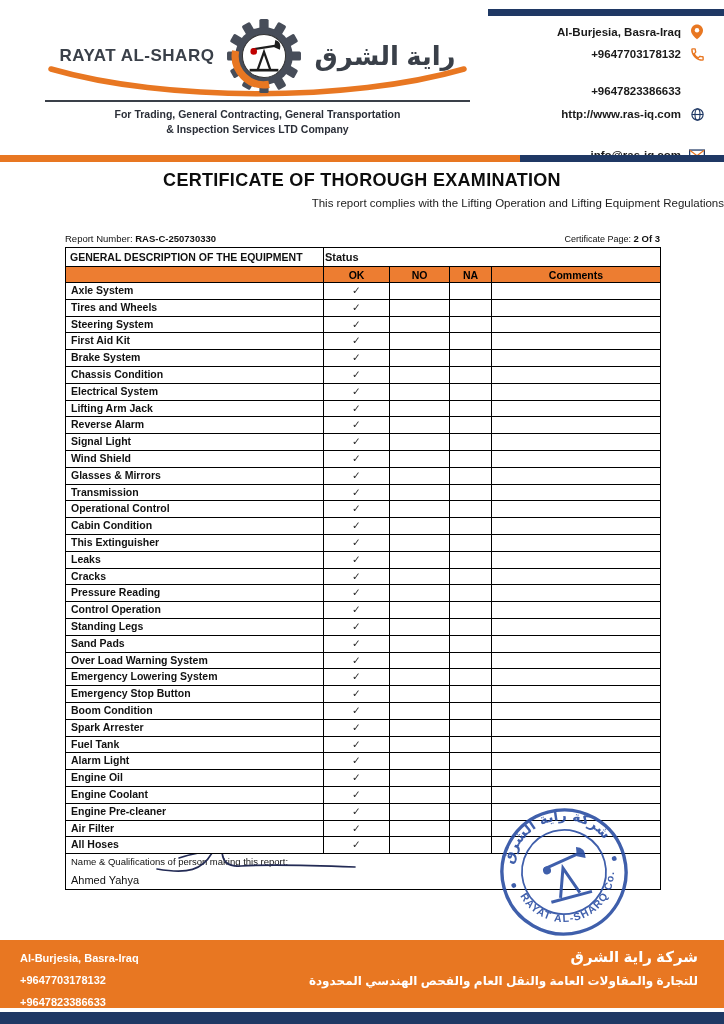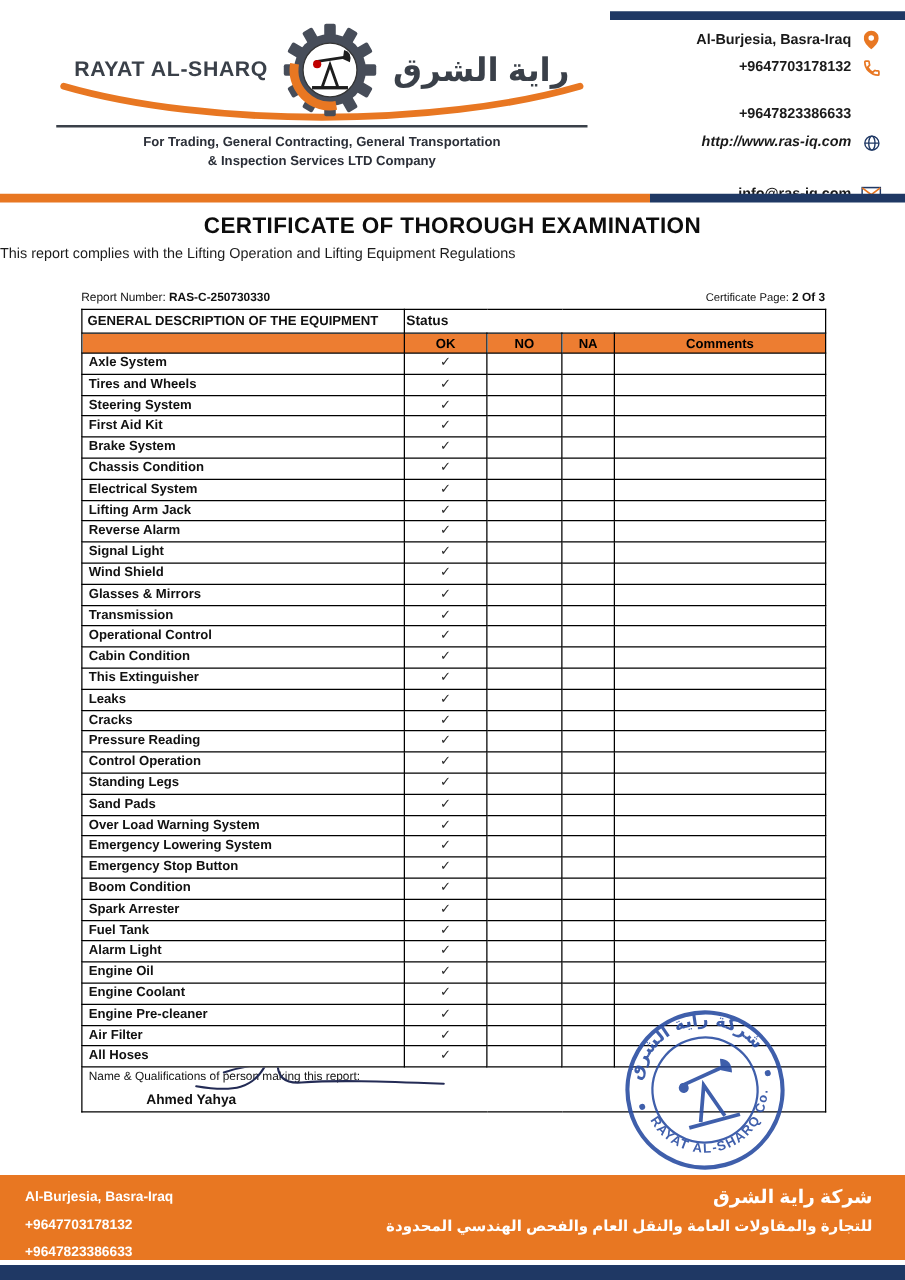--- a/index.html
+++ b/index.html
@@ -20,49 +20,49 @@
   .logo-en { font-size:17px; font-weight:bold; color:#3A4049; letter-spacing:.5px; white-space:nowrap; }
   .logo-ar { font-size:26px; font-weight:bold; color:#3A4049; white-space:nowrap; direction:rtl; }
   .swoosh { position:absolute; left:0; bottom:-2px; width:425px; height:34px; pointer-events:none; }
   .tagline { margin-top:4px; border-top:2px solid #3A4049; padding-top:5px;
              font-size:10.5px; font-weight:bold; color:#2B2F38; line-height:1.4; }
 
   .contacts { width:228px; display:flex; flex-direction:column; align-items:flex-end; padding-top:8px; }
   .contact-row { display:flex; align-items:center; gap:8px; }
   .contact-row .ctext { font-size:11.5px; font-weight:bold; color:#1a1a1a; white-space:nowrap; }
   .icon-box { width:16px; height:16px; display:flex; align-items:center; justify-content:center; flex:0 0 16px; }
-  .mb1{margin-bottom:6px;} .mb2{margin-bottom:21px;} .mb3{margin-bottom:7px;} .mb4{margin-bottom:25px;font-style:italic;}
+  .mb1{margin-bottom:6px;} .mb2{margin-bottom:21px;} .mb3{margin-bottom:7px;} .mb4{margin-bottom:25px;}
 
   
   .divider-bar { position:absolute; top:155px; left:0; width:724px; height:7px; display:flex; }
   .divider-orange { width:520px; background:var(--accent-orange,#E87722); }
   .divider-navy { flex:1; background:var(--navy,#1F3864); }
 
   
   .doc-title { position:absolute; top:170px; left:0; width:724px; text-align:center;
                font-size:18px; font-weight:bold; color:#0d0d0d; letter-spacing:.3px; }
-  .doc-subtitle { position:absolute; top:197px; left:0; width:724px; text-align:left; font-size:11.5px; color:#1c1c1c; }
+  .doc-subtitle { position:absolute; top:197px; left:0; width:724px; text-align:right; font-size:11.5px; color:#1c1c1c; }
 
   
   .report-meta { position:absolute; top:233px; left:65px; width:595px; display:flex; justify-content:space-between; align-items:flex-start; }
   .meta-left { font-size:9.5px; } .meta-left b { font-size:9.5px; }
   .meta-right { font-size:9px; } .meta-right b { font-size:9.5px; }
 
   
   .eq-table { position:absolute; top:247px; left:65px; width:595px; border-collapse:collapse; table-layout:fixed; }
   .eq-table th, .eq-table td { border:1px solid #000; overflow:hidden; white-space:nowrap; }
   th.desc-header { font-size:10.5px; text-align:left; padding:2px 4px; height:14px; }
   th.status-header { font-size:11px; text-align:left; }
   .sub-header th { background:var(--table-header-orange,#ED7D31); font-weight:bold; text-align:center; font-size:10.5px; height:13px; padding:1px 2px; color:#000; }
   .eq-table tbody td { height:15.8px; line-height:15.8px; padding:0 5px; font-size:10.5px; }
   td.td-label { font-weight:bold; }
   td.td-check { text-align:center; padding:0; font-size:11px; color:#2a2a2a; }
   td.report-footer { height:34px; padding:2px 5px 3px; position:relative; white-space:normal; }
   .footer-label { font-size:9.5px; color:#111; }
-  .signer-name { font-size:11px; font-weight:bold; margin-top:3px;margin-left:46px; }
+  .signer-name { font-size:11px; font-weight:normal; margin-top:3px; }
   .signature { position:absolute; left:85px; top:-17px; width:215px; height:44px; pointer-events:none; }
 
   
   .stamp { position:absolute; left:498px; top:806px; width:132px; height:132px;
            transform:rotate(-15deg); opacity:.9; z-index:5; }
 
   
   .footer-orange { position:absolute; top:940px; left:0; width:724px; height:68px; background:var(--accent-orange,#E87722); color:#fff; }
   .footer-left { position:absolute; left:20px; top:7px; font-size:11px; font-weight:bold; line-height:22px; }
   .footer-right { position:absolute; right:26px; top:8px; text-align:right; direction:rtl; }

